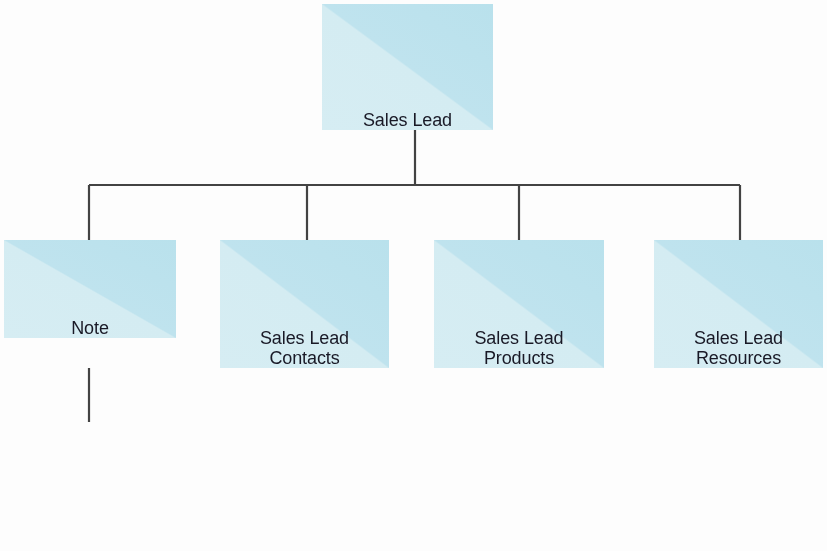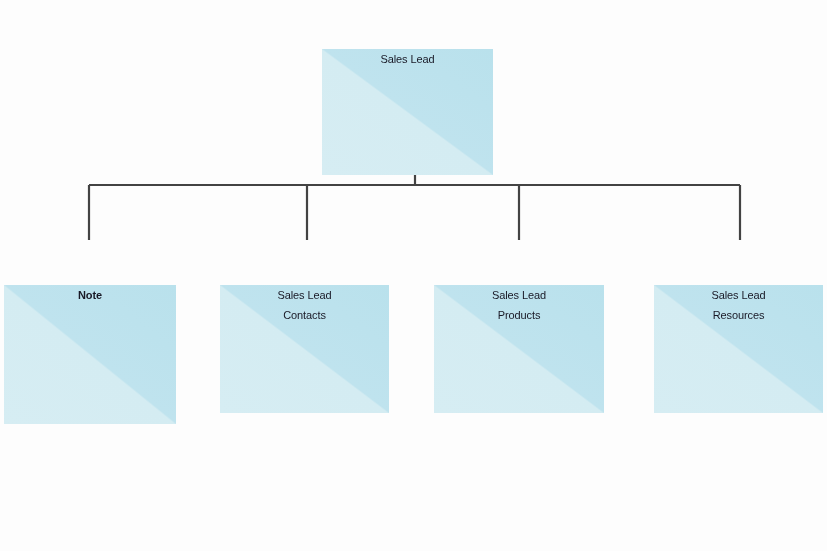--- a/index.html
+++ b/index.html
@@ -25,36 +25,35 @@
     left: 0;
     top: 0;
     width: 827px;
     height: 551px;
     pointer-events: none;
   }
   .node-box {
     position: absolute;
     box-sizing: border-box;
     display: flex;
-    align-items: flex-start;
+    align-items: flex-end;
     justify-content: center;
     text-align: center;
     background: linear-gradient(
         to bottom left,
         #b9e1ec 0%,
         #bfe3ee 49.6%,
         #d4ecf2 50.4%,
         #d6edf3 100%);
     color: #191926;
     font-family: "Liberation Sans", sans-serif;
-    font-size: 11px;
+    font-size: 18px;
     line-height: 20px;
     letter-spacing: -0.1px;
     font-weight: 400;
-    margin-top: 45px;
     -webkit-font-smoothing: antialiased;
   }
   .node-label {
     display: block;
     padding: 0 6px;
     white-space: pre-line;
   }
 </style>
 </head>
 <body>
@@ -70,21 +69,21 @@
       <path d="M519,185 L519,240"></path>
       <path d="M740,185 L740,240"></path>
       <path d="M89,368 L89,422"></path>
     </g>
   </svg>
 
   <div class="node-box" style="left:322px; top:4px; width:171px; height:126px;">
     <span class="node-label">Sales Lead</span>
   </div>
 
-  <div class="node-box" style="left:4px; top:240px; width:172px; height:139px;font-weight:bold;">
+  <div class="node-box" style="left:4px; top:240px; width:172px; height:98px;">
     <span class="node-label">Note</span>
   </div>
 
   <div class="node-box" style="left:220px; top:240px; width:169px; height:128px;">
     <span class="node-label">Sales Lead
 Contacts</span>
   </div>
 
   <div class="node-box" style="left:434px; top:240px; width:170px; height:128px;">
     <span class="node-label">Sales Lead

